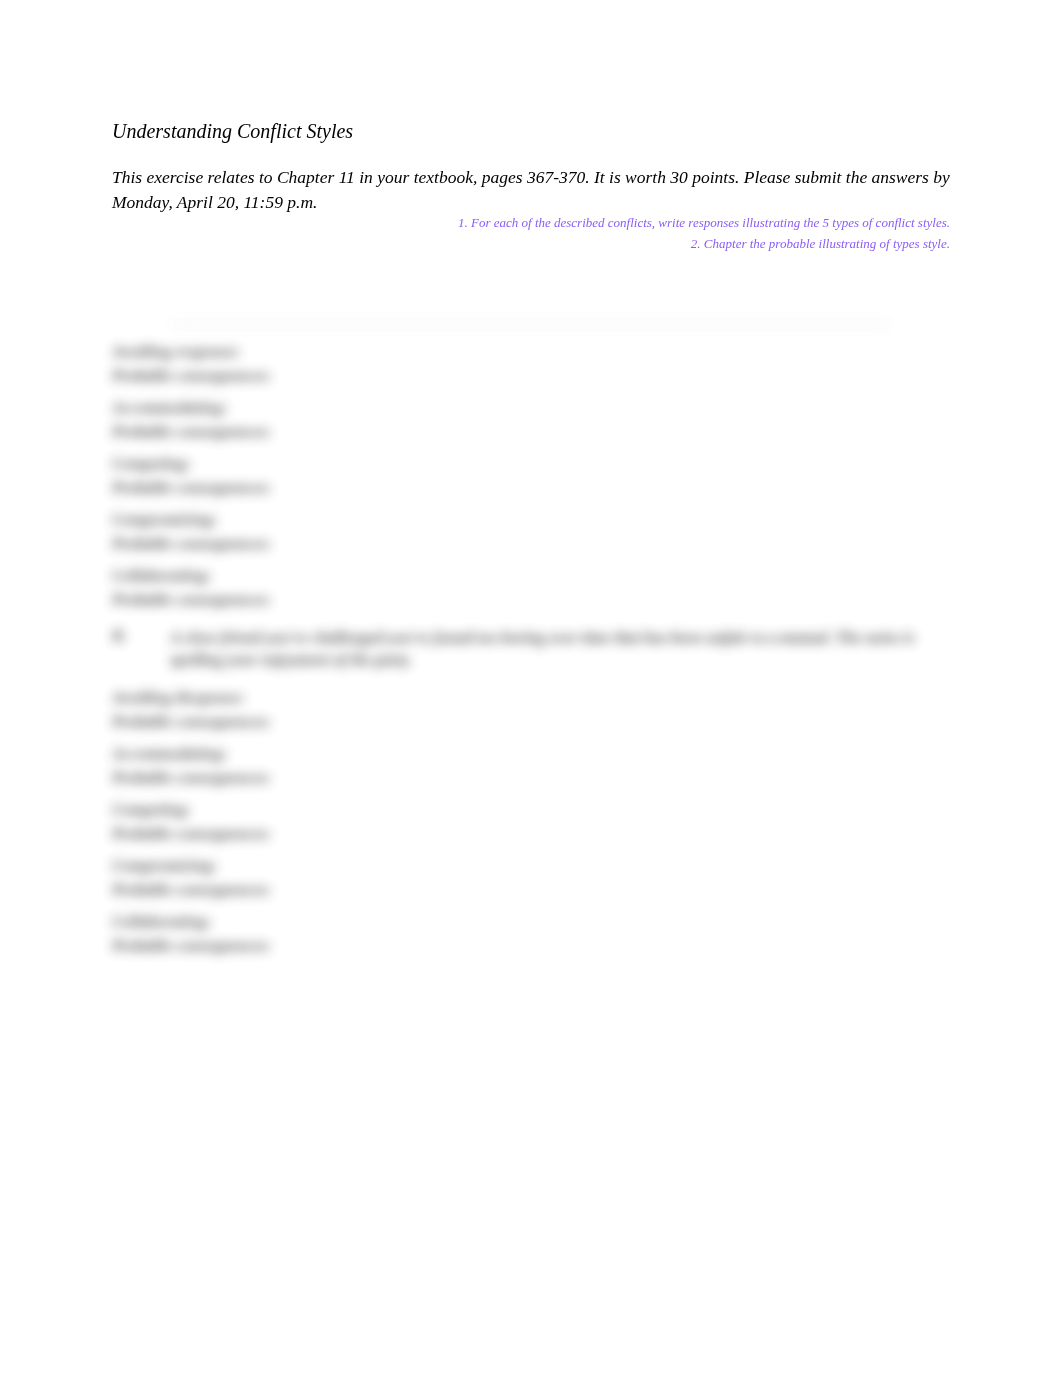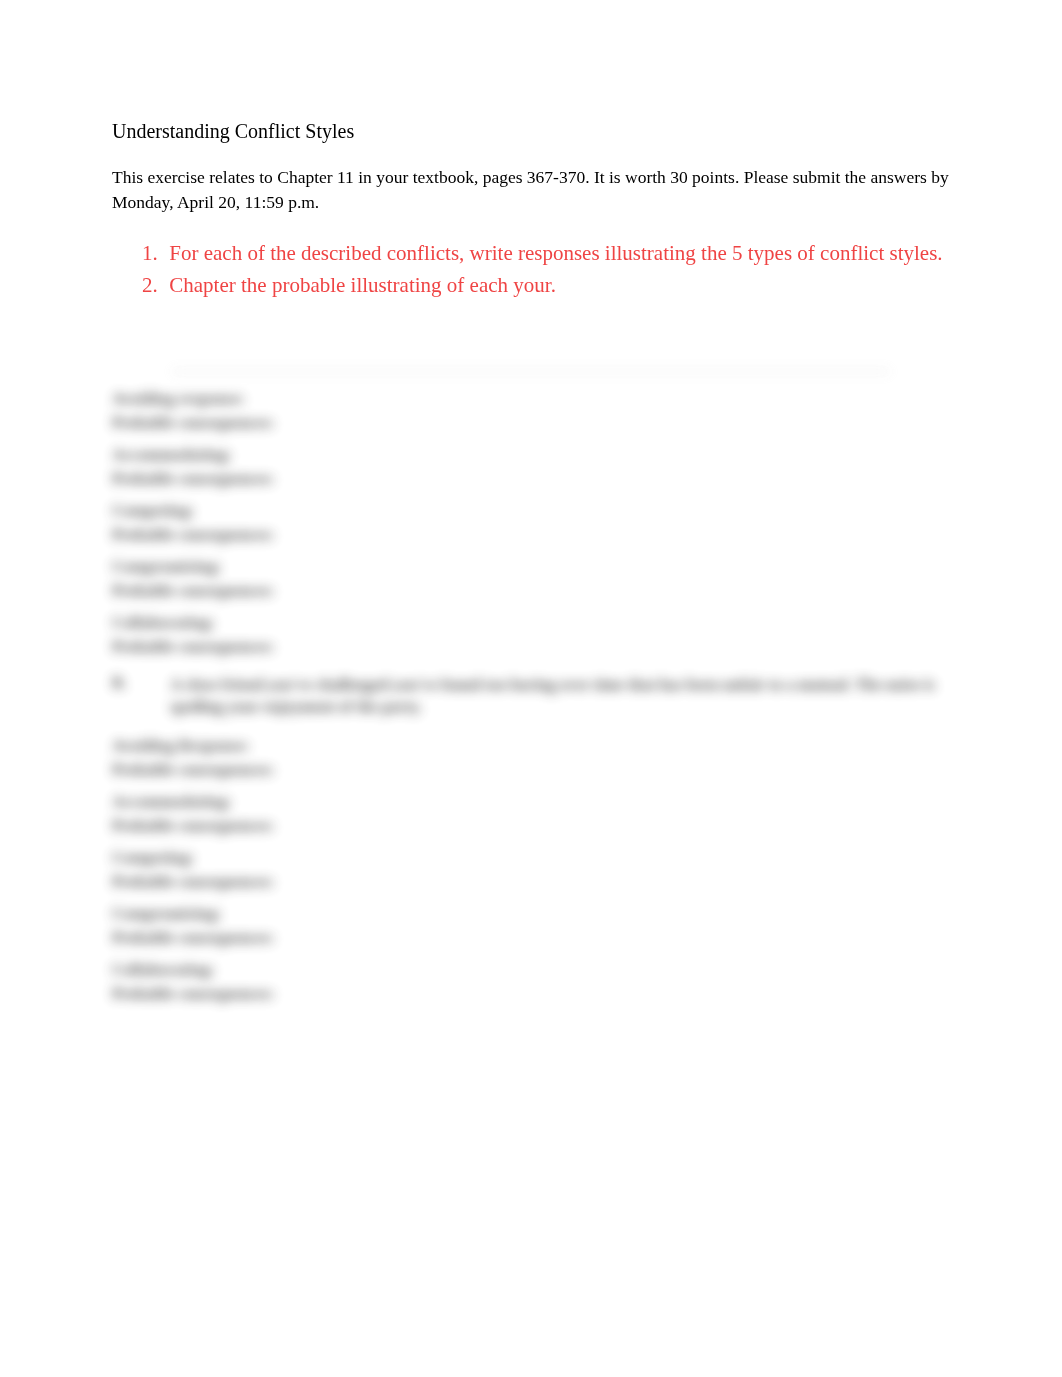--- a/index.html
+++ b/index.html
@@ -10,42 +10,44 @@
     body {
       font-family: Georgia, 'Times New Roman', Times, serif;
       background: #ffffff;
       width: 1062px;
       height: 1377px;
       position: relative;
       color: #000000;
     }
     .page {
       padding: 120px 112px 0 112px;
+      font-style: italic;
     }
     .title {
       font-size: 20px;
       margin-bottom: 22px;
       color: #000;
     }
     .intro {
       font-size: 17.5px;
       line-height: 1.4;
-      margin-bottom: 24px;
+      margin-bottom: 0;
       color: #000;
     }
     .instructions {
       list-style: none;
       padding-left: 30px;
       margin-bottom: 70px;
     }
     .instructions li {
-      font-size: 21px;
+      font-size: 13px;
       line-height: 1.45;
       margin-bottom: 2px;
-      color: #ef4444;
+      color: #8b5cf6;
+      text-align: right;
     }
     .num {
       display: inline-block;
       width: 22px;
     }
     .blurred-section {
       position: relative;
       filter: blur(6px);
       opacity: 0.85;
       margin-top: 10px;
@@ -93,21 +95,21 @@
 
   <div class="intro">This exercise relates to Chapter 11 in your textbook, pages 367-370. It is worth 30 points. Please submit the answers by Monday, April 20, 11:59 p.m.</div>
 
   <ol class="instructions">
     <li>
       <span class="num">1.</span>
       <span>For each of the described conflicts, write responses illustrating the 5 types of conflict styles.</span>
     </li>
     <li>
       <span class="num">2.</span>
-      <span>Chapter the </span><span>probable illustrating</span><span>   of each your.</span>
+      <span>Chapter the </span><span>probable illustrating</span><span>   of types style.</span>
     </li>
   </ol>
 
   <div class="blurred-section">
 
     <div class="blurred-item-line"></div>
 
     <div class="style-label">Avoiding response:</div>
     <div class="consequence-label">Probable consequences:</div>
 

